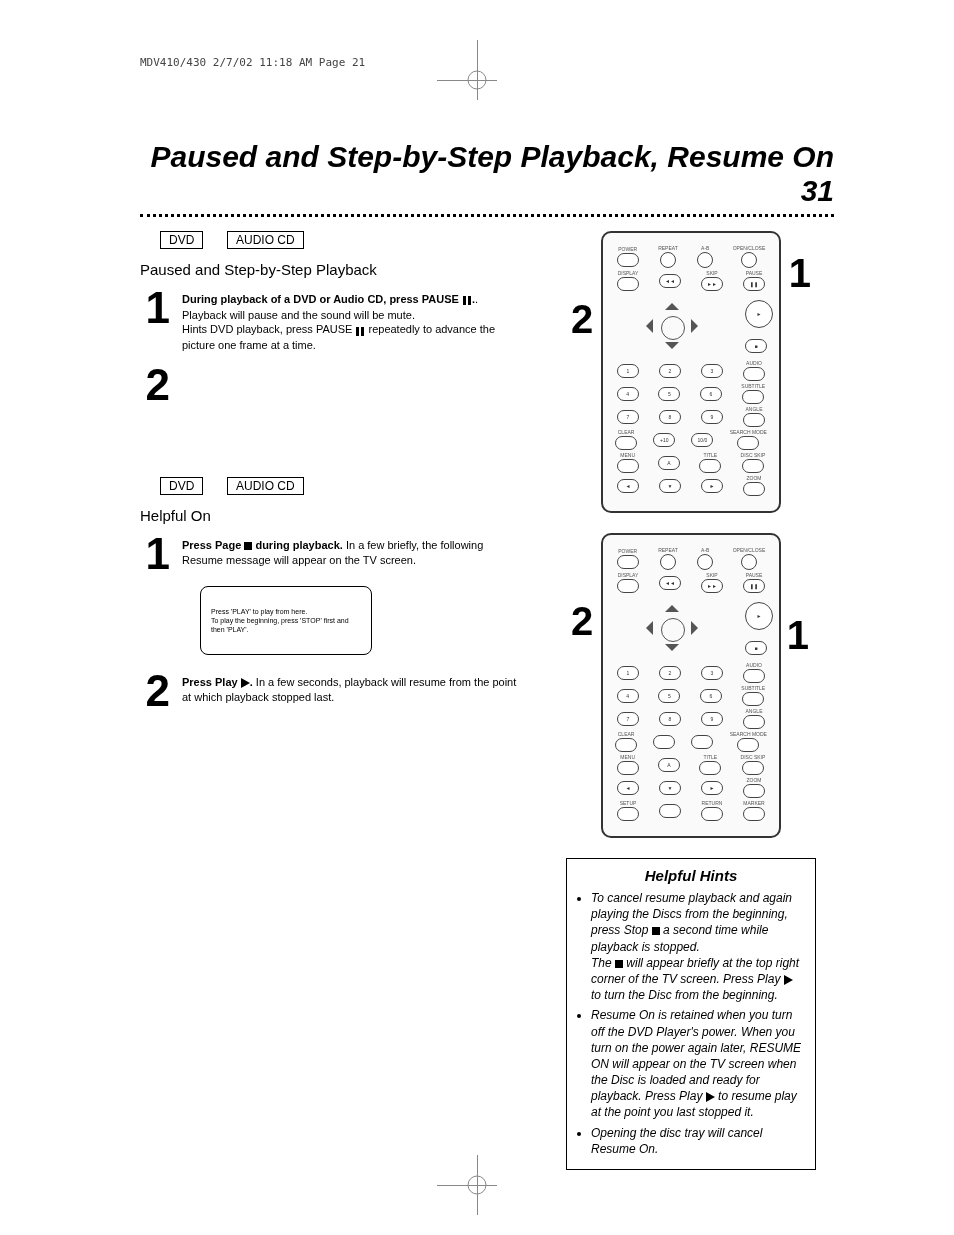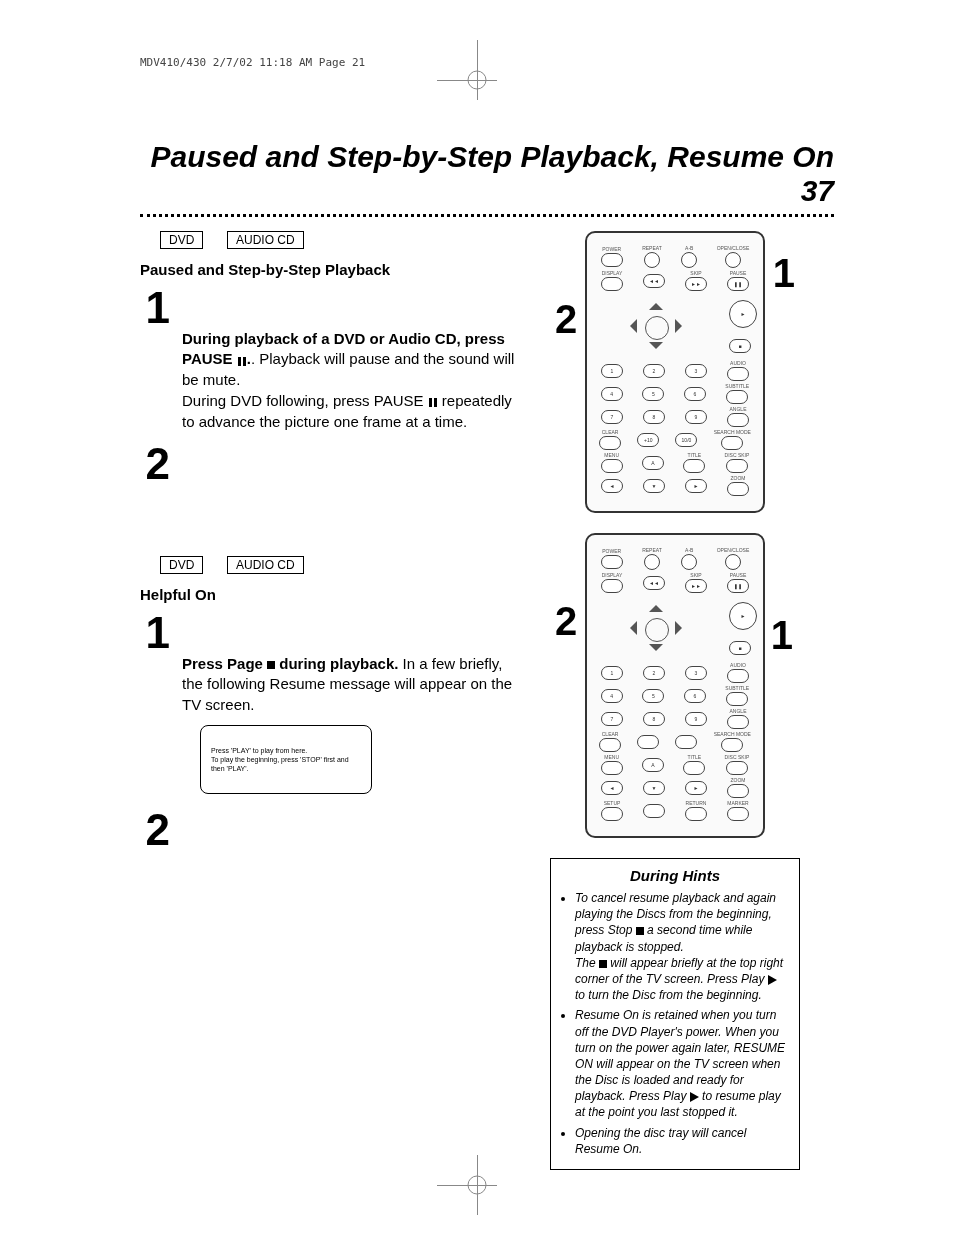--- a/index.html
+++ b/index.html
@@ -96,27 +96,27 @@
     margin-bottom: 6px;
   }
   .tag {
     display: inline-block;
     border: 1px solid #000;
     padding: 1px 8px;
     font-size: 12px;
     margin-right: 20px;
   }
   .subhead {
-    font-weight: bold;
+    font-weight: normal;
     font-size: 15px;
     margin: 12px 0 8px 0;
   }
   .two-col {
     display: flex;
-    gap: 30px;
+    gap: 46px;
   }
   .left {
     flex: 1;
     max-width: 380px;
   }
   .right {
     width: 250px;
   }
   .step {
     display: flex;
@@ -125,24 +125,23 @@
   }
   .bignum {
     font-size: 44px;
     font-weight: bold;
     line-height: 1;
     color: #000;
     min-width: 30px;
     text-align: right;
   }
   .step-text {
-    font-size: 15px;
+    font-size: 11px;
     line-height: 1.35;
     padding-top: 6px;
-    margin-top: 37px;
   }
   .step-text b { font-weight: bold; }
   .msgbox {
     border: 1px solid #000;
     border-radius: 8px;
     width: 150px;
     padding: 20px 10px;
     margin: 10px 0 14px 60px;
     font-size: 7px;
     line-height: 1.3;
@@ -265,37 +264,37 @@
 <div class="page">
 
   <div class="header-line">MDV410/430  2/7/02  11:18 AM  Page 21</div>
 
   <div class="crop-top">
     <svg width="40" height="40" style="position:absolute;top:0;left:0;">
       <circle cx="20" cy="20" r="9" fill="none" stroke="#888" stroke-width="1"></circle>
     </svg>
   </div>
 
-  <h1 class="title">Paused and Step-by-Step Playback, Resume On  37</h1>
+  <h1 class="title">Paused and Step-by-Step Playback, Resume On  31</h1>
   <hr class="dots">
 
   <div class="two-col">
     <div class="left">
 
       <div class="tags">
         <span class="tag">DVD</span>
         <span class="tag">AUDIO CD</span>
       </div>
       <div class="subhead">Paused and Step-by-Step Playback</div>
 
       <div class="step">
         <div class="bignum">1</div>
         <div class="step-text">
           <b><span>During playback of a DVD or Audio CD, press PAUSE</span></b> <span class="pause-ii glyph"></span><b><span>.</span></b><span>. Playback will pause and the sound will be mute.</span><br>
-          <span>During DVD following, press PAUSE </span><span class="pause-ii glyph"></span><span> repeatedly to advance the picture one frame at a time.</span>
+          <span>Hints DVD playback, press PAUSE </span><span class="pause-ii glyph"></span><span> repeatedly to advance the picture one frame at a time.</span>
         </div>
       </div>
 
       <div class="step">
         <div class="bignum">2</div>
       </div>
 
       <div style="height:60px;"></div>
 
       <div class="tags">
@@ -309,20 +308,23 @@
         <div class="step-text">
           <b><span>Press Page </span><span class="stop-sq glyph"></span><span> during playback.</span></b><span> In a few briefly, the following Resume message will appear on the TV screen.</span>
         </div>
       </div>
 
       <div class="msgbox" style="white-space:pre-line;">Press 'PLAY' to play from here.
 To play the beginning, press 'STOP' first and then 'PLAY'.</div>
 
       <div class="step">
         <div class="bignum">2</div>
+        <div class="step-text">
+          <b><span>Press Play </span><span class="play-tri glyph"></span><span>.</span></b><span>  In a few seconds, playback will resume from the point at which playback stopped last.</span>
+        </div>
       </div>
 
     </div>
 
     <div class="right">
 
       <div class="remote-wrap">
         <div class="callout" style="top:20px;right:-30px;">1</div>
         <div class="callout" style="top:66px;left:-30px;">2</div>
         <div class="remote">
@@ -563,21 +565,21 @@
               </div>
             <div class="rcol">
                 <span class="rlbl">MARKER</span>
                 <div class="rbtn"></div>
               </div>
           </div>
         </div>
       </div>
 
       <div class="hints">
-        <div class="hints-title">During Hints</div>
+        <div class="hints-title">Helpful Hints</div>
         <ul>
           <li>
             <span>To cancel resume playback and again playing the Discs from the beginning, press Stop </span><span class="stop-sq glyph"></span><span> a second time while playback is stopped.</span><br>
             <span>The </span><span class="stop-sq glyph"></span><span> will appear briefly at the top right corner of the TV screen. Press Play </span><span class="play-tri glyph"></span><span> to turn the Disc from the beginning.</span>
           </li>
           <li>
             <span>Resume On is retained when you turn off the DVD Player's power. When you turn on the power again later, RESUME ON will appear on the TV screen when the Disc is loaded and ready for playback. Press Play </span><span class="play-tri glyph"></span><span> to resume play at the point you last stopped it.</span>
           </li>
           <li>
             <span>Opening the disc tray will cancel Resume On.</span>

